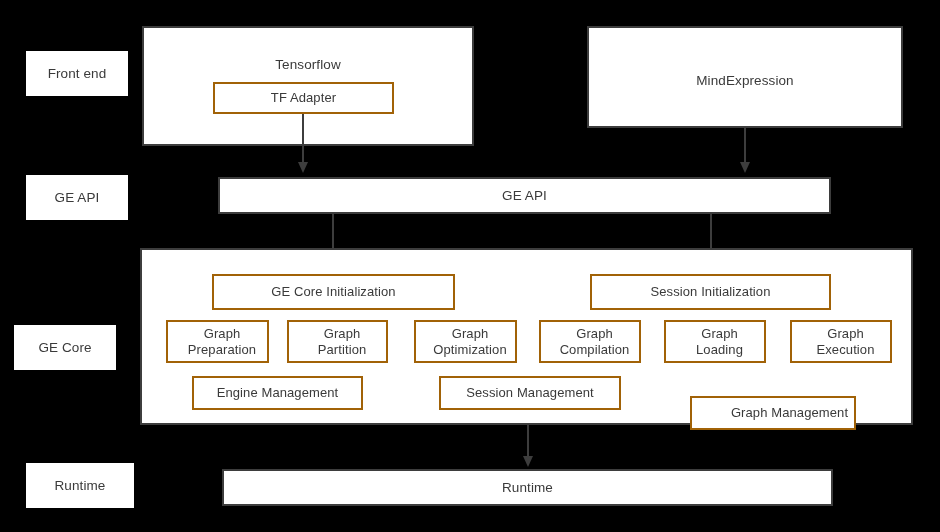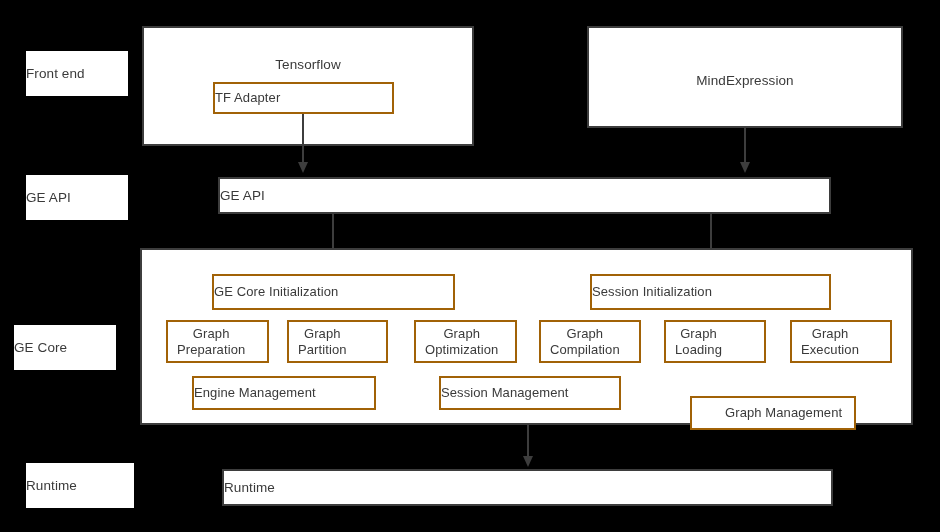--- a/index.html
+++ b/index.html
@@ -18,20 +18,21 @@
     background: #000000;
     overflow: hidden;
   }
   .box {
     position: absolute;
     box-sizing: border-box;
     background: #ffffff;
     color: #3a3a3a;
     display: flex;
     align-items: center;
+    justify-content: center;
     text-align: center;
     font-size: 13px;
     line-height: 1.18;
     letter-spacing: 0.1px;
     white-space: pre-line;
   }
   
   .stage-label {
     border: none;
     font-size: 13.5px;
@@ -146,21 +147,21 @@
   </div>
   <div class="box node two-line" style="left:664px; top:320px; width:102px; height:43px;">
     <span>Graph
 Loading</span>
   </div>
   <div class="box node two-line" style="left:790px; top:320px; width:102px; height:43px;">
     <span>Graph
 Execution</span>
   </div>
 
-  <div class="box node" style="left:192px; top:376px; width:184px; height:34px;">
+  <div class="box node" style="left:192px; top:376px; width:171px; height:34px;">
     <span>Engine Management</span>
   </div>
   <div class="box node" style="left:439px; top:376px; width:182px; height:34px;">
     <span>Session Management</span>
   </div>
   <div class="box node" style="left:690px; top:396px; width:166px; height:34px;padding-left:33px;">
     <span>Graph Management</span>
   </div>
 
   <div class="arrow-line" style="left:527px; top:425px; height:33px;"></div>

